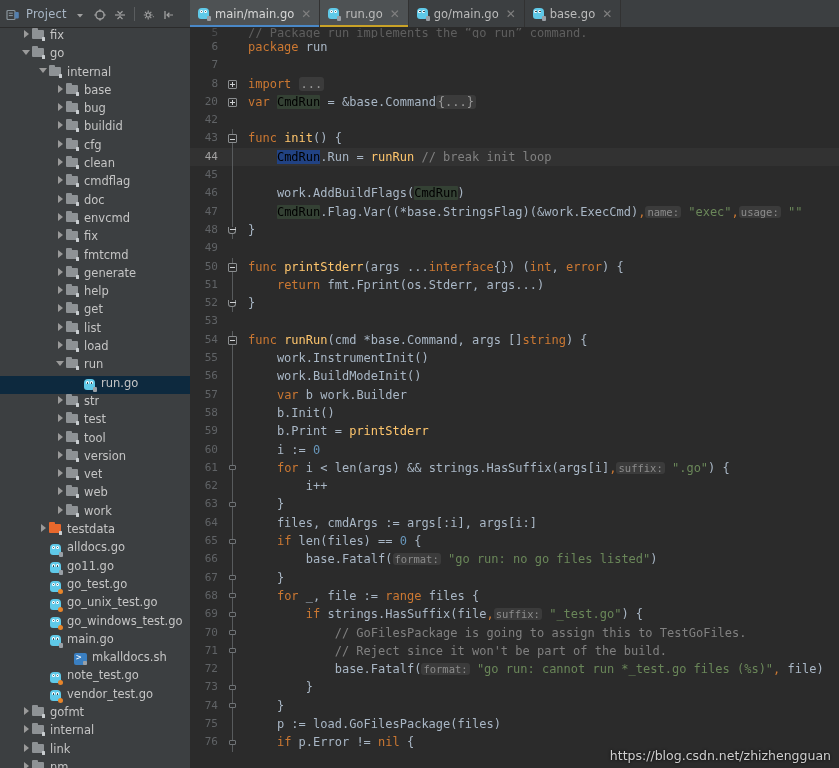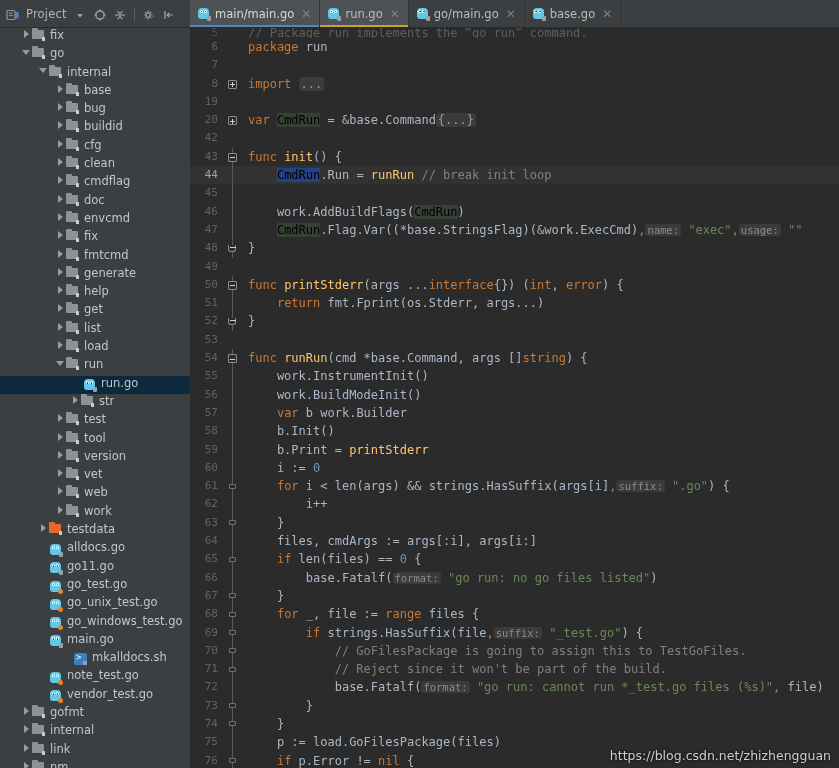--- a/index.html
+++ b/index.html
@@ -474,21 +474,21 @@
           <span class="fileicon-wrap">
             <span class="goicon plain">
               <span class="body"></span>
               <span class="eyeL"></span>
               <span class="eyeR"></span>
               <span class="lock"></span>
             </span>
           </span>
           <span class="lbl">run.go</span>
         </div>
-        <div class="row" style="padding-left: 70px;">
+        <div class="row" style="padding-left: 55px;">
           <span class="arrow closed"></span>
           <span class="folder">
             <span class="tab-top"></span>
             <span class="bd"></span>
             <span class="minilock"></span>
           </span>
           <span class="lbl">str</span>
         </div>
         <div class="row" style="padding-left: 55px;">
           <span class="arrow closed"></span>
@@ -692,21 +692,20 @@
           <span class="lbl">nm</span>
         </div>
       </div>
 
     <div class="editor">
       <div class="code-area" id="codearea">
           <div class="cline" style="height: 10px; overflow: hidden; opacity: 0.6;"><div class="gutter">5</div><div class="fold"></div><div class="code"><span class="cmt">// Package run implements the “go run” command.</span></div></div>
           <div class="cline"><div class="gutter">6</div><div class="fold"></div><div class="code"><span class="kw">package </span><span class="txt">run</span></div></div>
           <div class="cline"><div class="gutter">7</div><div class="fold"></div><div class="code"></div></div>
           <div class="cline"><div class="gutter">8</div><div class="fold"><span class="box plus"></span></div><div class="code"><span class="kw">import </span><span class="fold-ph">...</span></div></div>
-          <div class="cline"><div class="gutter">19</div><div class="fold"></div><div class="code"></div></div>
           <div class="cline"><div class="gutter">20</div><div class="fold"><span class="box plus"></span></div><div class="code"><span class="kw">var </span><span class="ident-hl">CmdRun</span><span class="txt"> = &amp;base.Command</span><span class="fold-ph">{...}</span></div></div>
           <div class="cline"><div class="gutter">42</div><div class="fold"></div><div class="code"></div></div>
           <div class="cline"><div class="gutter">43</div><div class="fold"><span class="vline"></span><span class="box"></span></div><div class="code"><span class="kw">func </span><span class="fn">init</span><span class="txt">() {</span></div></div>
           <div class="cline cur"><div class="gutter cur-num">44</div><div class="fold"><span class="vline"></span></div><div class="code"><span class="txt">    </span><span class="sel-hl">CmdRun</span><span class="txt">.Run = </span><span class="fn">runRun</span><span class="txt"> </span><span class="cmt">// break init loop</span></div></div>
           <div class="cline"><div class="gutter">45</div><div class="fold"><span class="vline"></span></div><div class="code"></div></div>
           <div class="cline"><div class="gutter">46</div><div class="fold"><span class="vline"></span></div><div class="code"><span class="txt">    work.AddBuildFlags(</span><span class="ident-hl">CmdRun</span><span class="txt">)</span></div></div>
           <div class="cline"><div class="gutter">47</div><div class="fold"><span class="vline"></span></div><div class="code"><span class="txt">    </span><span class="ident-hl">CmdRun</span><span class="txt">.Flag.Var((*base.StringsFlag)(&amp;work.ExecCmd)</span><span class="kw">,</span><span class="hint">name:</span><span class="str"> "exec"</span><span class="kw">,</span><span class="hint">usage:</span><span class="str"> ""</span></div></div>
           <div class="cline"><div class="gutter">48</div><div class="fold"><span class="vline"></span><span class="cap"></span></div><div class="code"><span class="txt">}</span></div></div>
           <div class="cline"><div class="gutter">49</div><div class="fold"></div><div class="code"></div></div>
           <div class="cline"><div class="gutter">50</div><div class="fold"><span class="vline"></span><span class="box"></span></div><div class="code"><span class="kw">func </span><span class="fn">printStderr</span><span class="txt">(args ...</span><span class="kw">interface</span><span class="txt">{}) (</span><span class="kw">int</span><span class="txt">, </span><span class="kw">error</span><span class="txt">) {</span></div></div>

